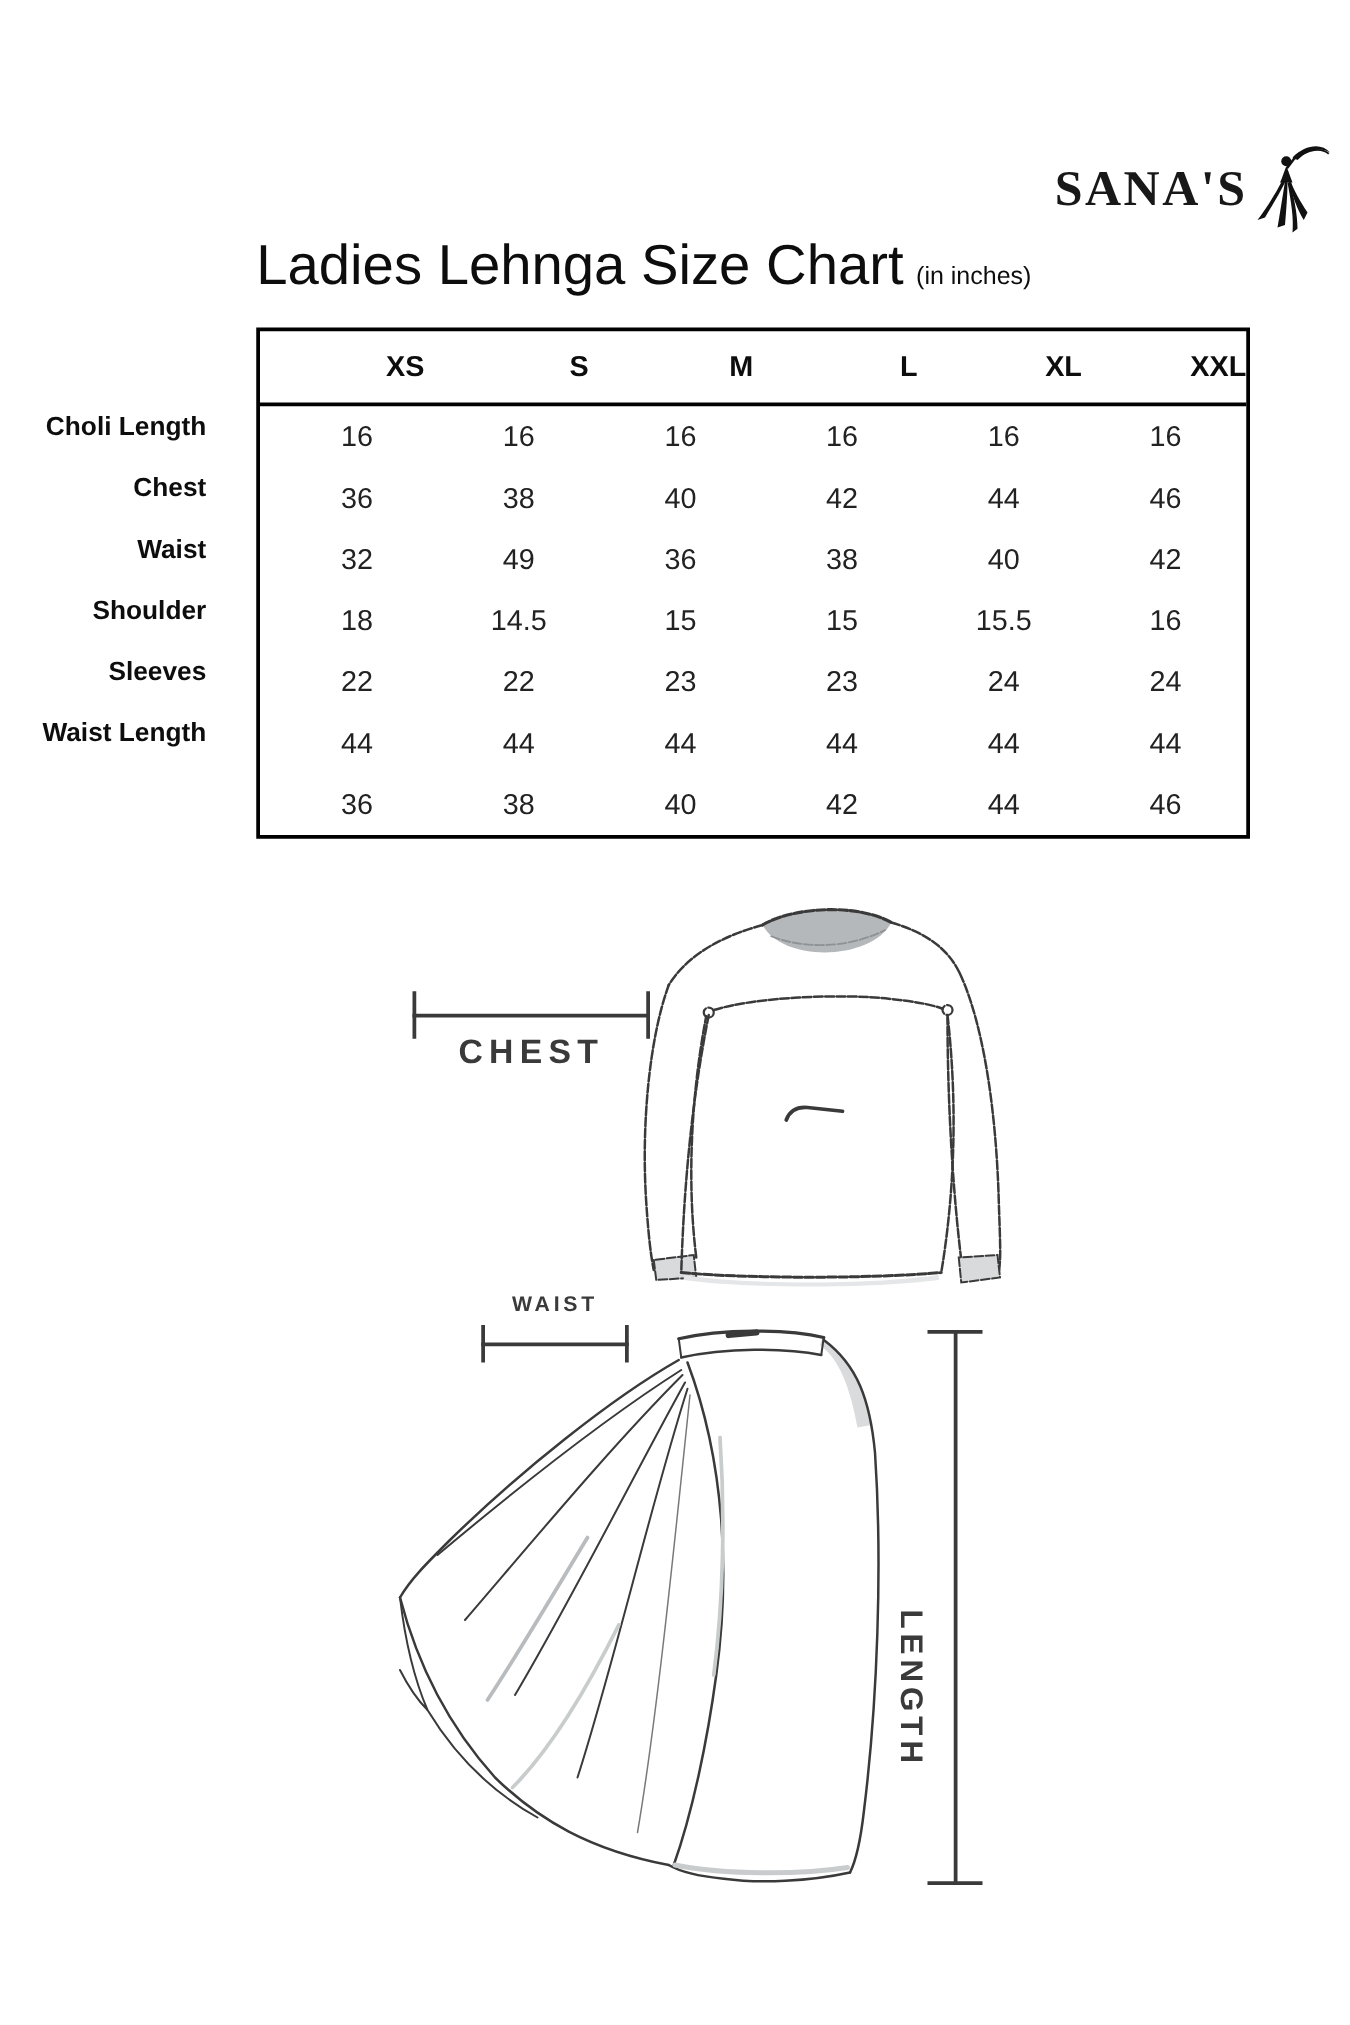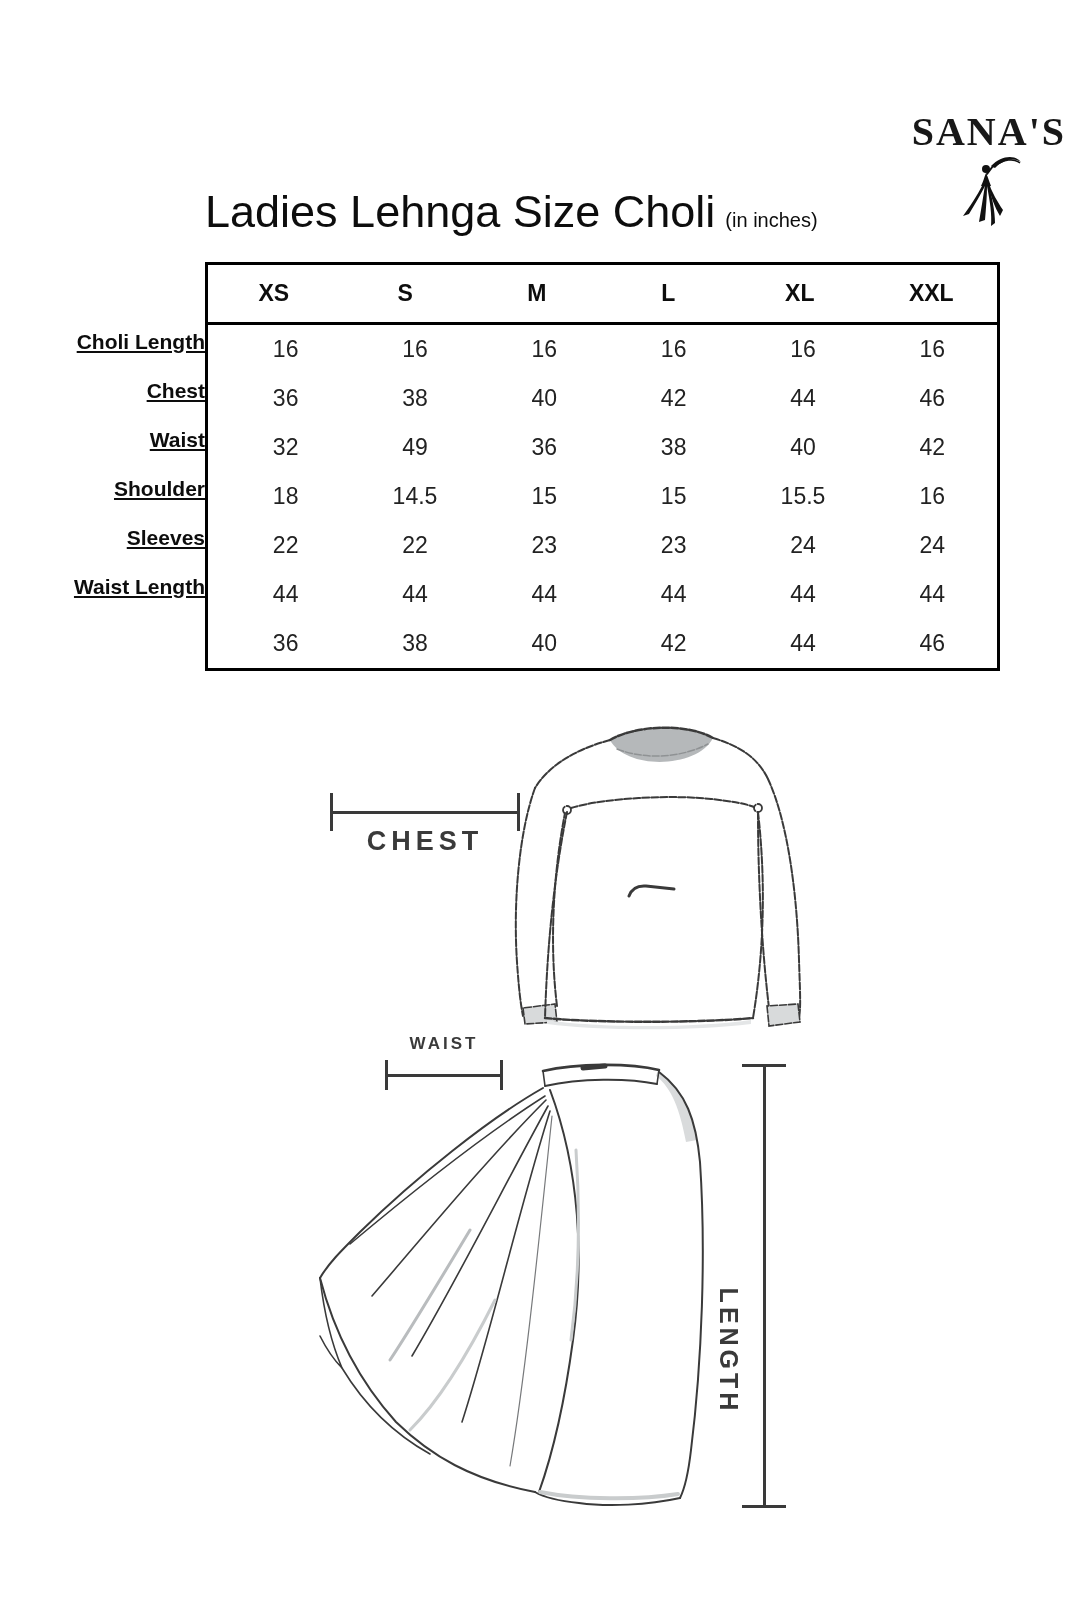--- a/index.html
+++ b/index.html
@@ -2,44 +2,44 @@
 <html><head>
 <meta charset="utf-8">
 <style>
   * { margin:0; padding:0; box-sizing:border-box; }
   body { background:#888; font-family:"Liberation Sans", sans-serif; }
   .page {
     position:relative; width:1080px; height:1620px; background:#ffffff;
     margin:0 auto; overflow:hidden; color:#1a1a1a;
   }
   
-  .logo { position:absolute; top:112px; right:14px; display:flex; align-items:center;flex-direction:column; }
+  .logo { position:absolute; top:112px; right:14px; display:flex; align-items:center; }
   .logo-text {
     font-family:"Liberation Serif", serif; font-size:40px; font-weight:600;
     letter-spacing:2px; color:#181818; line-height:1;
   }
   .logo-fig { width:66px; height:78px; margin-left:2px; }
   
   .title { position:absolute; left:205px; top:186px; white-space:nowrap; }
   .title-main { font-size:45px; color:#0d0d0d; letter-spacing:0px; }
   .title-note { font-size:20px; color:#0d0d0d; margin-left:10px; }
   
   .tbl { position:absolute; left:30px; top:262px; display:flex; }
   .labels { width:175px; padding-top:66px; display:flex; flex-direction:column; }
   .labels span {
     height:49px; display:flex; align-items:center; justify-content:flex-end;
-    font-weight:bold; font-size:21px; color:#0d0d0d;
-    transform:translateY(-11px); white-space:nowrap;text-decoration:underline;
+    padding-right:40px; font-weight:bold; font-size:21px; color:#0d0d0d;
+    transform:translateY(-11px); white-space:nowrap;
   }
   .box { width:795px; border:3px solid #000; background:#fff; }
   .head {
     height:60px; border-bottom:3px solid #000;
     display:grid; grid-template-columns:repeat(6,1fr); align-items:center;
   }
-  .head span { text-align:center; font-weight:bold; font-size:23px; color:#0d0d0d; }
+  .head span { text-align:right; font-weight:bold; font-size:23px; color:#0d0d0d; }
   .row { height:49px; display:grid; grid-template-columns:repeat(6,1fr); align-items:center;padding-left:13px; }
   .row span { text-align:center; font-size:23px; color:#222; }
   
   .mline { position:absolute; background:#3a3a3a; }
   .mlabel { position:absolute; font-weight:bold; color:#3a3a3a; white-space:nowrap; }
   .chest-line { left:330px; top:811px; width:190px; height:3px; }
   .chest-tick { width:3px; height:38px; top:793px; }
   .chest-label { left:330px; top:826px; width:190px; text-align:center; font-size:27px; letter-spacing:5px; }
   .waist-line { left:385px; top:1074px; width:118px; height:3px; }
   .waist-tick { width:3px; height:30px; top:1060px; }
@@ -67,21 +67,21 @@
       <path d="M29,21 C27,26 26,30 24,34 L34,34 C32,29 31,25 29,21 Z" fill="#111"></path>
       <path d="M30,22 L36,14" stroke="#111" stroke-width="2" stroke-linecap="round" fill="none"></path>
       <path d="M26,32 C20,44 12,56 6,64 L12,62 C18,52 24,42 28,34 Z" fill="#111"></path>
       <path d="M28,33 C26,46 24,58 22,70 L28,68 C29,56 30,44 30,34 Z" fill="#111"></path>
       <path d="M31,33 C34,45 38,56 43,64 L46,58 C40,49 35,40 33,34 Z" fill="#111"></path>
       <path d="M30,34 C33,50 35,62 34,74 L38,71 C38,59 35,45 32,34 Z" fill="#111"></path>
     </svg>
   </div>
 
   <div class="title">
-    <span class="title-main">Ladies Lehnga Size Choli</span><span class="title-note">(in inches)</span>
+    <span class="title-main">Ladies Lehnga Size Chart</span><span class="title-note">(in inches)</span>
   </div>
 
   <div class="tbl">
     <div class="labels">
       <span>Choli Length</span>
       <span>Chest</span>
       <span>Waist</span>
       <span>Shoulder</span>
       <span>Sleeves</span>
       <span>Waist Length</span>

